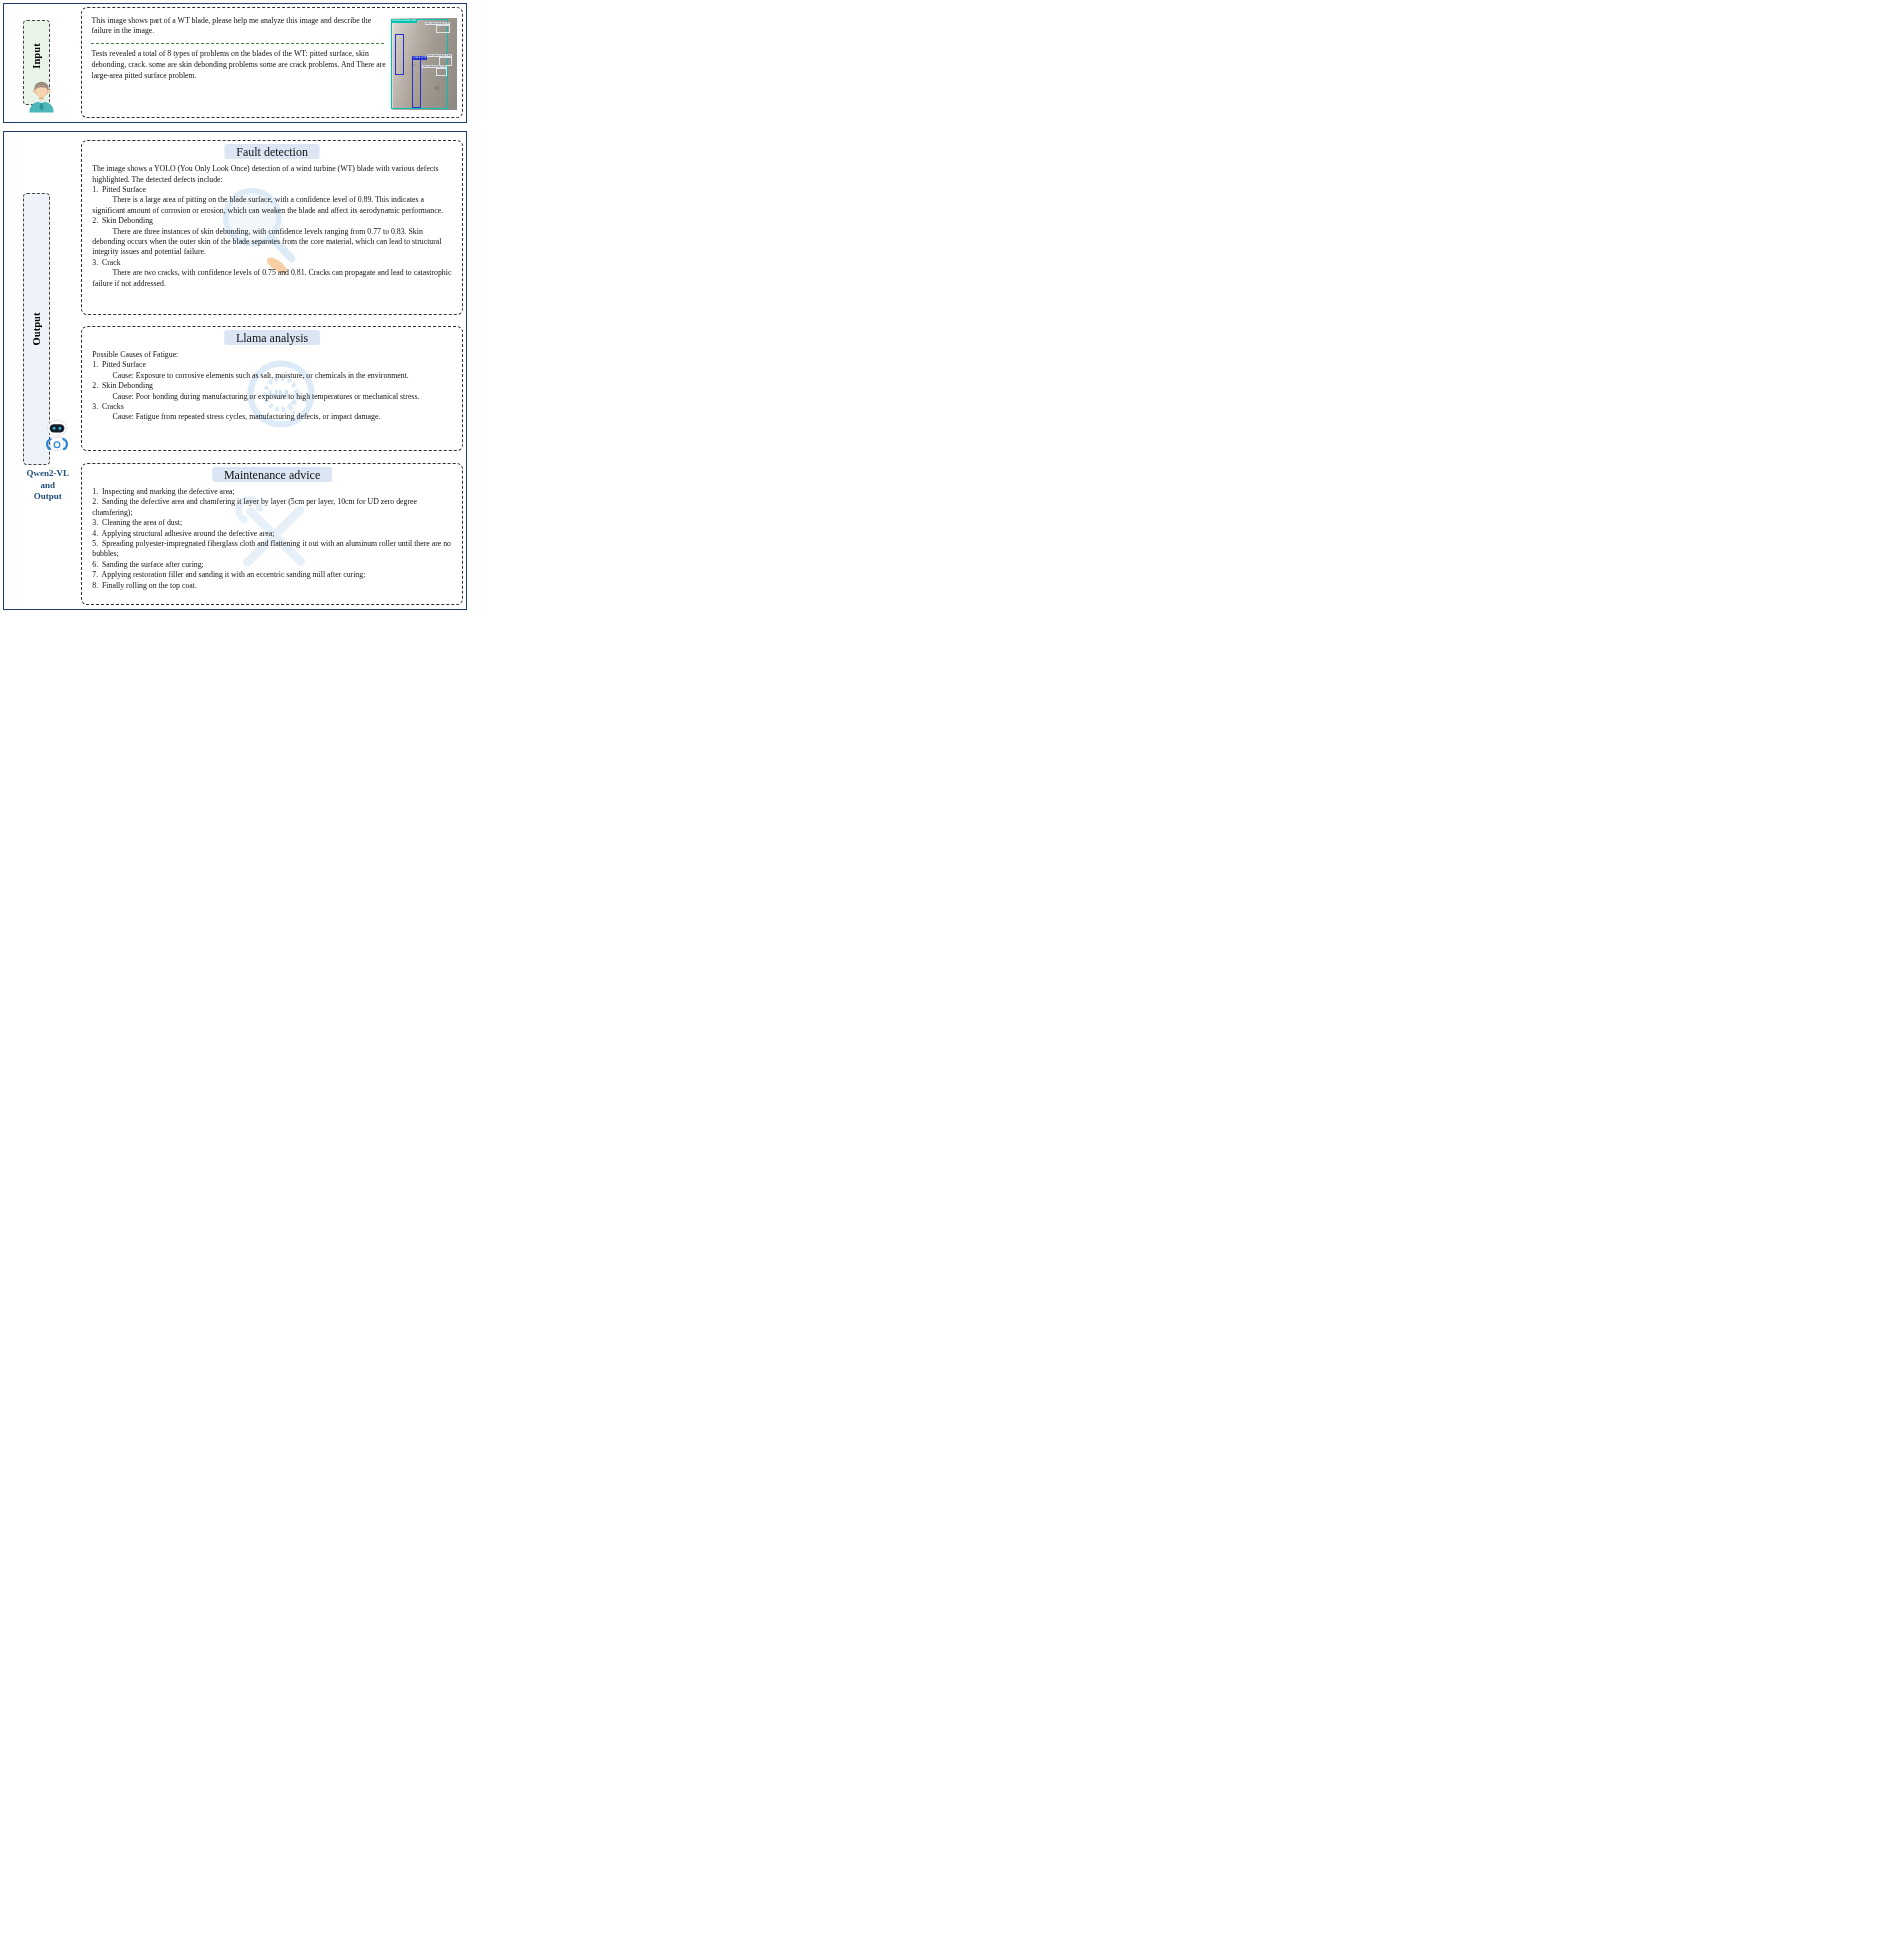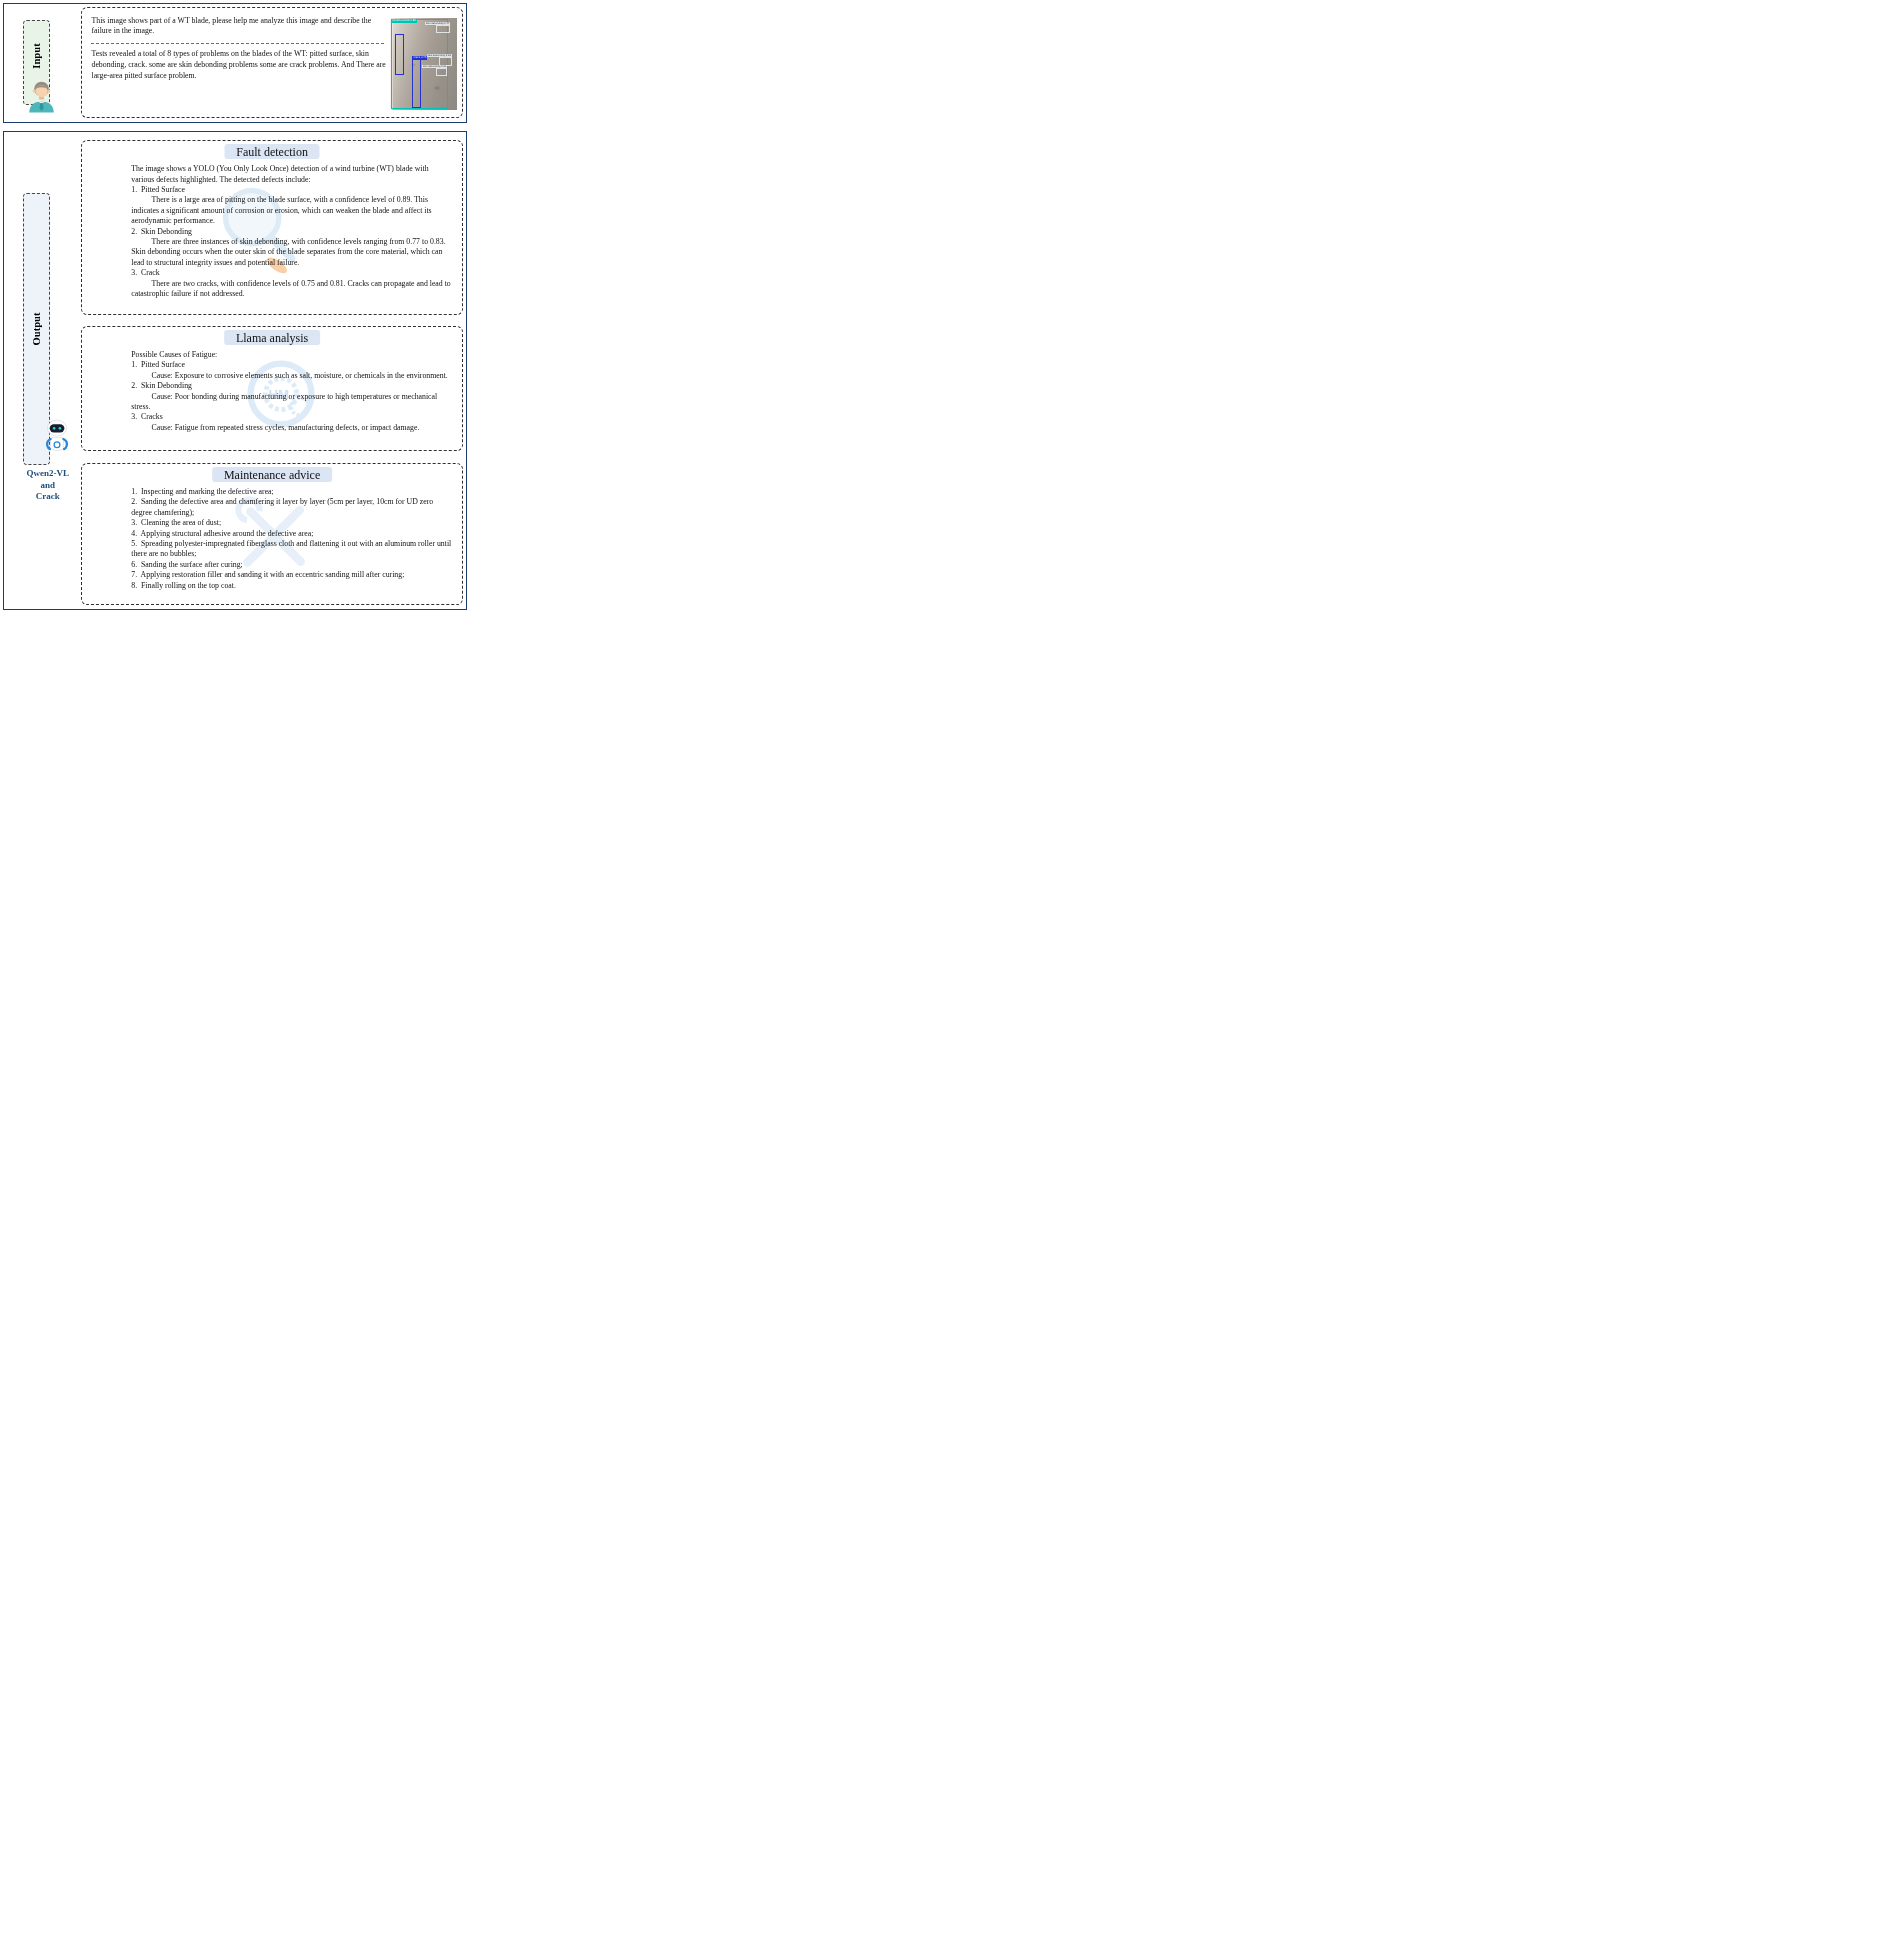--- a/index.html
+++ b/index.html
@@ -53,21 +53,21 @@
   .bbox.g1{left:46px;top:7px;width:14px;height:7.8px;}
   .bbox.g2{left:49px;top:39px;width:12.5px;height:8.6px;}
   .bbox.g3{left:46px;top:50px;width:11px;height:7.8px;}
   .gray-label{right:-0.8px;top:-4.3px;background:rgba(228,232,236,.95);color:#333;font-size:2.3px;}
 
   
   .sec .badge{position:absolute;left:50%;top:3.1px;transform:translateX(-50%);
               background:#dbe5f4;border-radius:3.1px;padding:1.6px 11.7px;
               font-size:12px;line-height:12px;z-index:2;white-space:nowrap;}
   .sec .body{position:absolute;left:10.2px;right:10.2px;top:23px;font-size:7.8px;
-             line-height:10.4px;z-index:2;margin-left:39px;}
+             line-height:10.4px;z-index:2;}
   .body p{margin:0;}
   p.ind{text-indent:2.6em;}
   .fd{left:77px;top:8.2px;width:382px;height:175px;}
   .fa{left:77px;top:194px;width:382px;height:125px;}
   .ma{left:77px;top:331px;width:382px;height:142px;}
 
   .wm{position:absolute;z-index:0;pointer-events:none;}
   .wm.fd-wm{left:129px;top:39px;}
   .wm.fa-wm{left:156px;top:23.5px;}
   .wm.ma-wm{left:145px;top:23.5px;}
@@ -139,21 +139,21 @@
         <circle cx="59" cy="33" r="4" fill="#35c8f5"></circle>
         <path d="M34 62 h32 q4 0 4 6 v22 q0 12 -20 12 q-20 0 -20 -12 v-22 q0 -6 4 -6 Z" fill="#ffffff" stroke="#cfd6de" stroke-width="2"></path>
         <circle cx="50" cy="84" r="9" fill="none" stroke="#2a87d8" stroke-width="4"></circle>
         <path d="M30 66 q-14 6 -10 22 q2 8 8 10" stroke="#2a87d8" stroke-width="7" fill="none" stroke-linecap="round"></path>
         <path d="M70 66 q14 6 10 22 q-2 8 -8 10" stroke="#2a87d8" stroke-width="7" fill="none" stroke-linecap="round"></path>
       </svg>
     </div>
 
     <div class="model-label">Qwen2-VL
 and
-Crack</div>
+Output</div>
 
     <div class="dashed-box sec fd">
       <svg class="wm fd-wm" width="102" height="94" viewBox="0 0 260 240" opacity="0.55">
         <circle cx="105" cy="95" r="68" fill="#e9f2fa" stroke="#c3dcf0" stroke-width="14"></circle>
         <line x1="155" y1="148" x2="205" y2="200" stroke="#c3dcf0" stroke-width="20" stroke-linecap="round"></line>
         <ellipse cx="168" cy="218" rx="30" ry="13" fill="#f4a85e" transform="rotate(35 168 218)"></ellipse>
       </svg>
       <div class="badge">Fault detection</div>
       <div class="body">
         <p>The image shows a YOLO (You Only Look Once) detection of a wind turbine (WT) blade with various defects highlighted. The detected defects include:</p>

